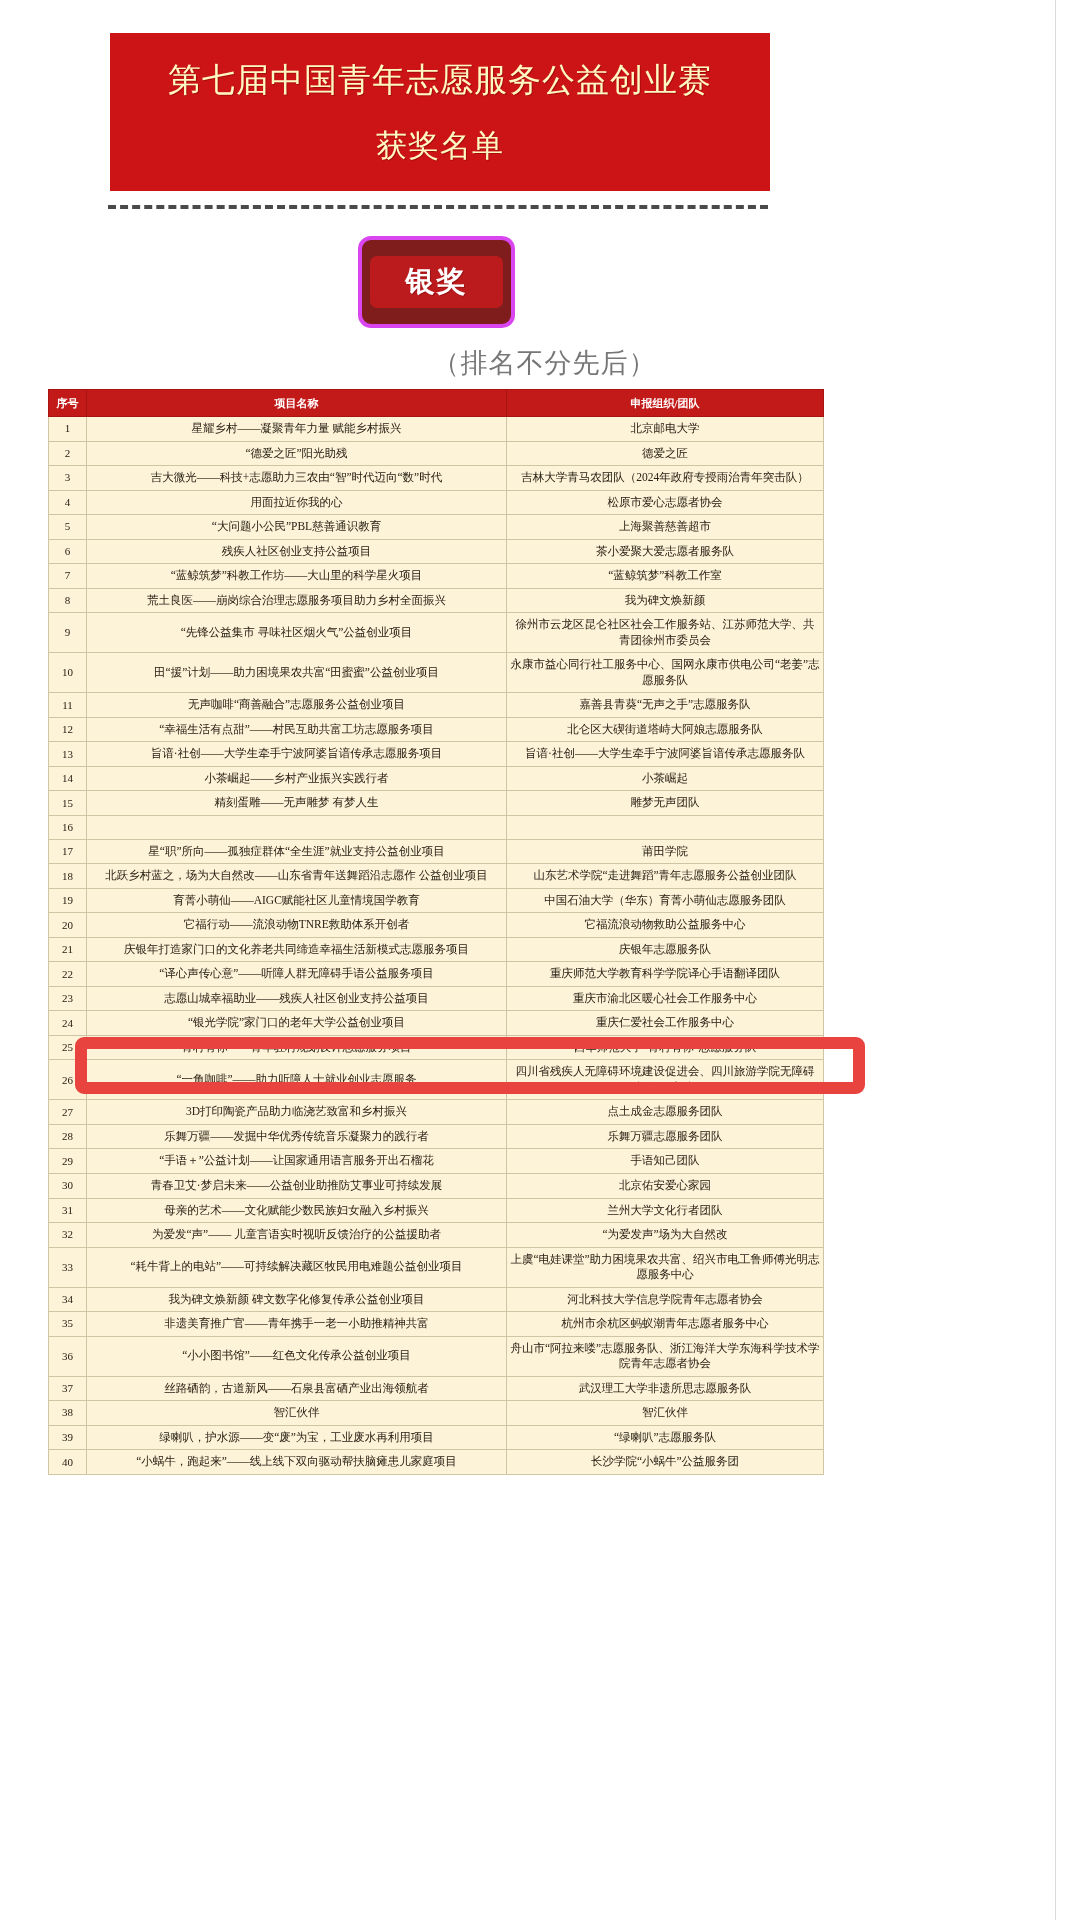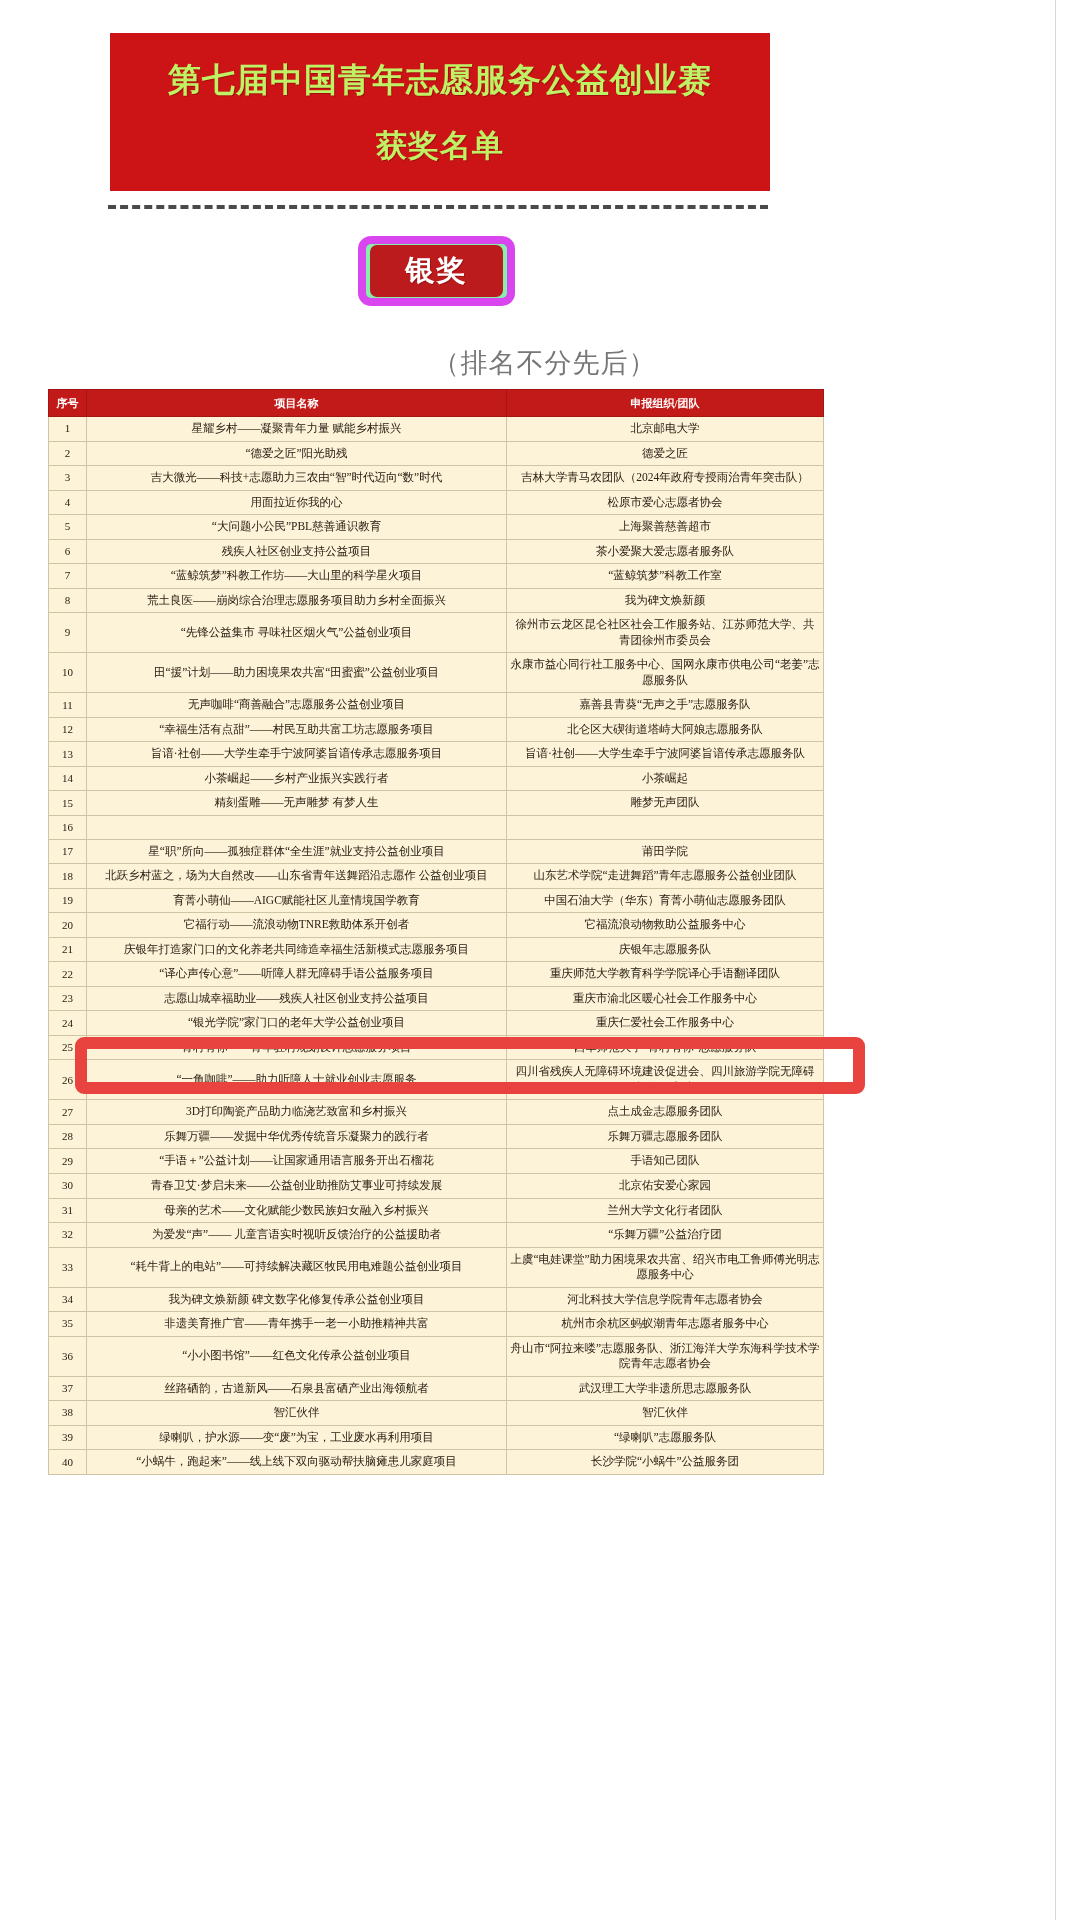--- a/index.html
+++ b/index.html
@@ -41,23 +41,23 @@
     width: 660px;
     height: 158px;
     background: #cc1416;
     display: flex;
     flex-direction: column;
     align-items: center;
     justify-content: center;
     gap: 22px;
   }
   .banner-line {
-    color: #bef264;
+    color: #fef9c3;
     font-family: "Liberation Sans", "DejaVu Sans", sans-serif;
-    font-weight: bold;
+    font-weight: normal;
     font-size: 33px;
     letter-spacing: 1px;
     text-shadow: 1px 1px 0 rgba(120,0,0,0.45);
     white-space: nowrap;
   }
   .banner-line.sub { font-size: 31px; }
 
   
   .dashed-divider {
     position: absolute;
@@ -67,28 +67,28 @@
     height: 0;
     border-top: 4px dashed #4a4a4a;
   }
 
   
   .badge-outer {
     position: absolute;
     left: 358px;
     top: 236px;
     width: 157px;
-    height: 70px;
-    border: 8px solid #d946ef;
+    height: 92px;
+    border: 4px solid #d946ef;
     border-radius: 13px;
     box-sizing: border-box;
     display: flex;
     align-items: center;
     justify-content: center;
-    background: #86efac;
+    background: #7f1d1d;
   }
   .badge-inner {
     width: 133px;
     height: 52px;
     background: #bb1b1d;
     border-radius: 7px;
     display: flex;
     align-items: center;
     justify-content: center;
   }
@@ -366,21 +366,21 @@
             <td>北京佑安爱心家园</td>
           </tr>
           <tr>
             <td class="no">31</td>
             <td>母亲的艺术——文化赋能少数民族妇女融入乡村振兴</td>
             <td>兰州大学文化行者团队</td>
           </tr>
           <tr>
             <td class="no">32</td>
             <td>为爱发“声”—— 儿童言语实时视听反馈治疗的公益援助者</td>
-            <td>“乐舞万疆”公益治疗团</td>
+            <td>“为爱发声”场为大自然改</td>
           </tr>
           <tr>
             <td class="no">33</td>
             <td>“耗牛背上的电站”——可持续解决藏区牧民用电难题公益创业项目</td>
             <td>上虞“电娃课堂”助力困境果农共富、绍兴市电工鲁师傅光明志愿服务中心</td>
           </tr>
           <tr>
             <td class="no">34</td>
             <td>我为碑文焕新颜 碑文数字化修复传承公益创业项目</td>
             <td>河北科技大学信息学院青年志愿者协会</td>

